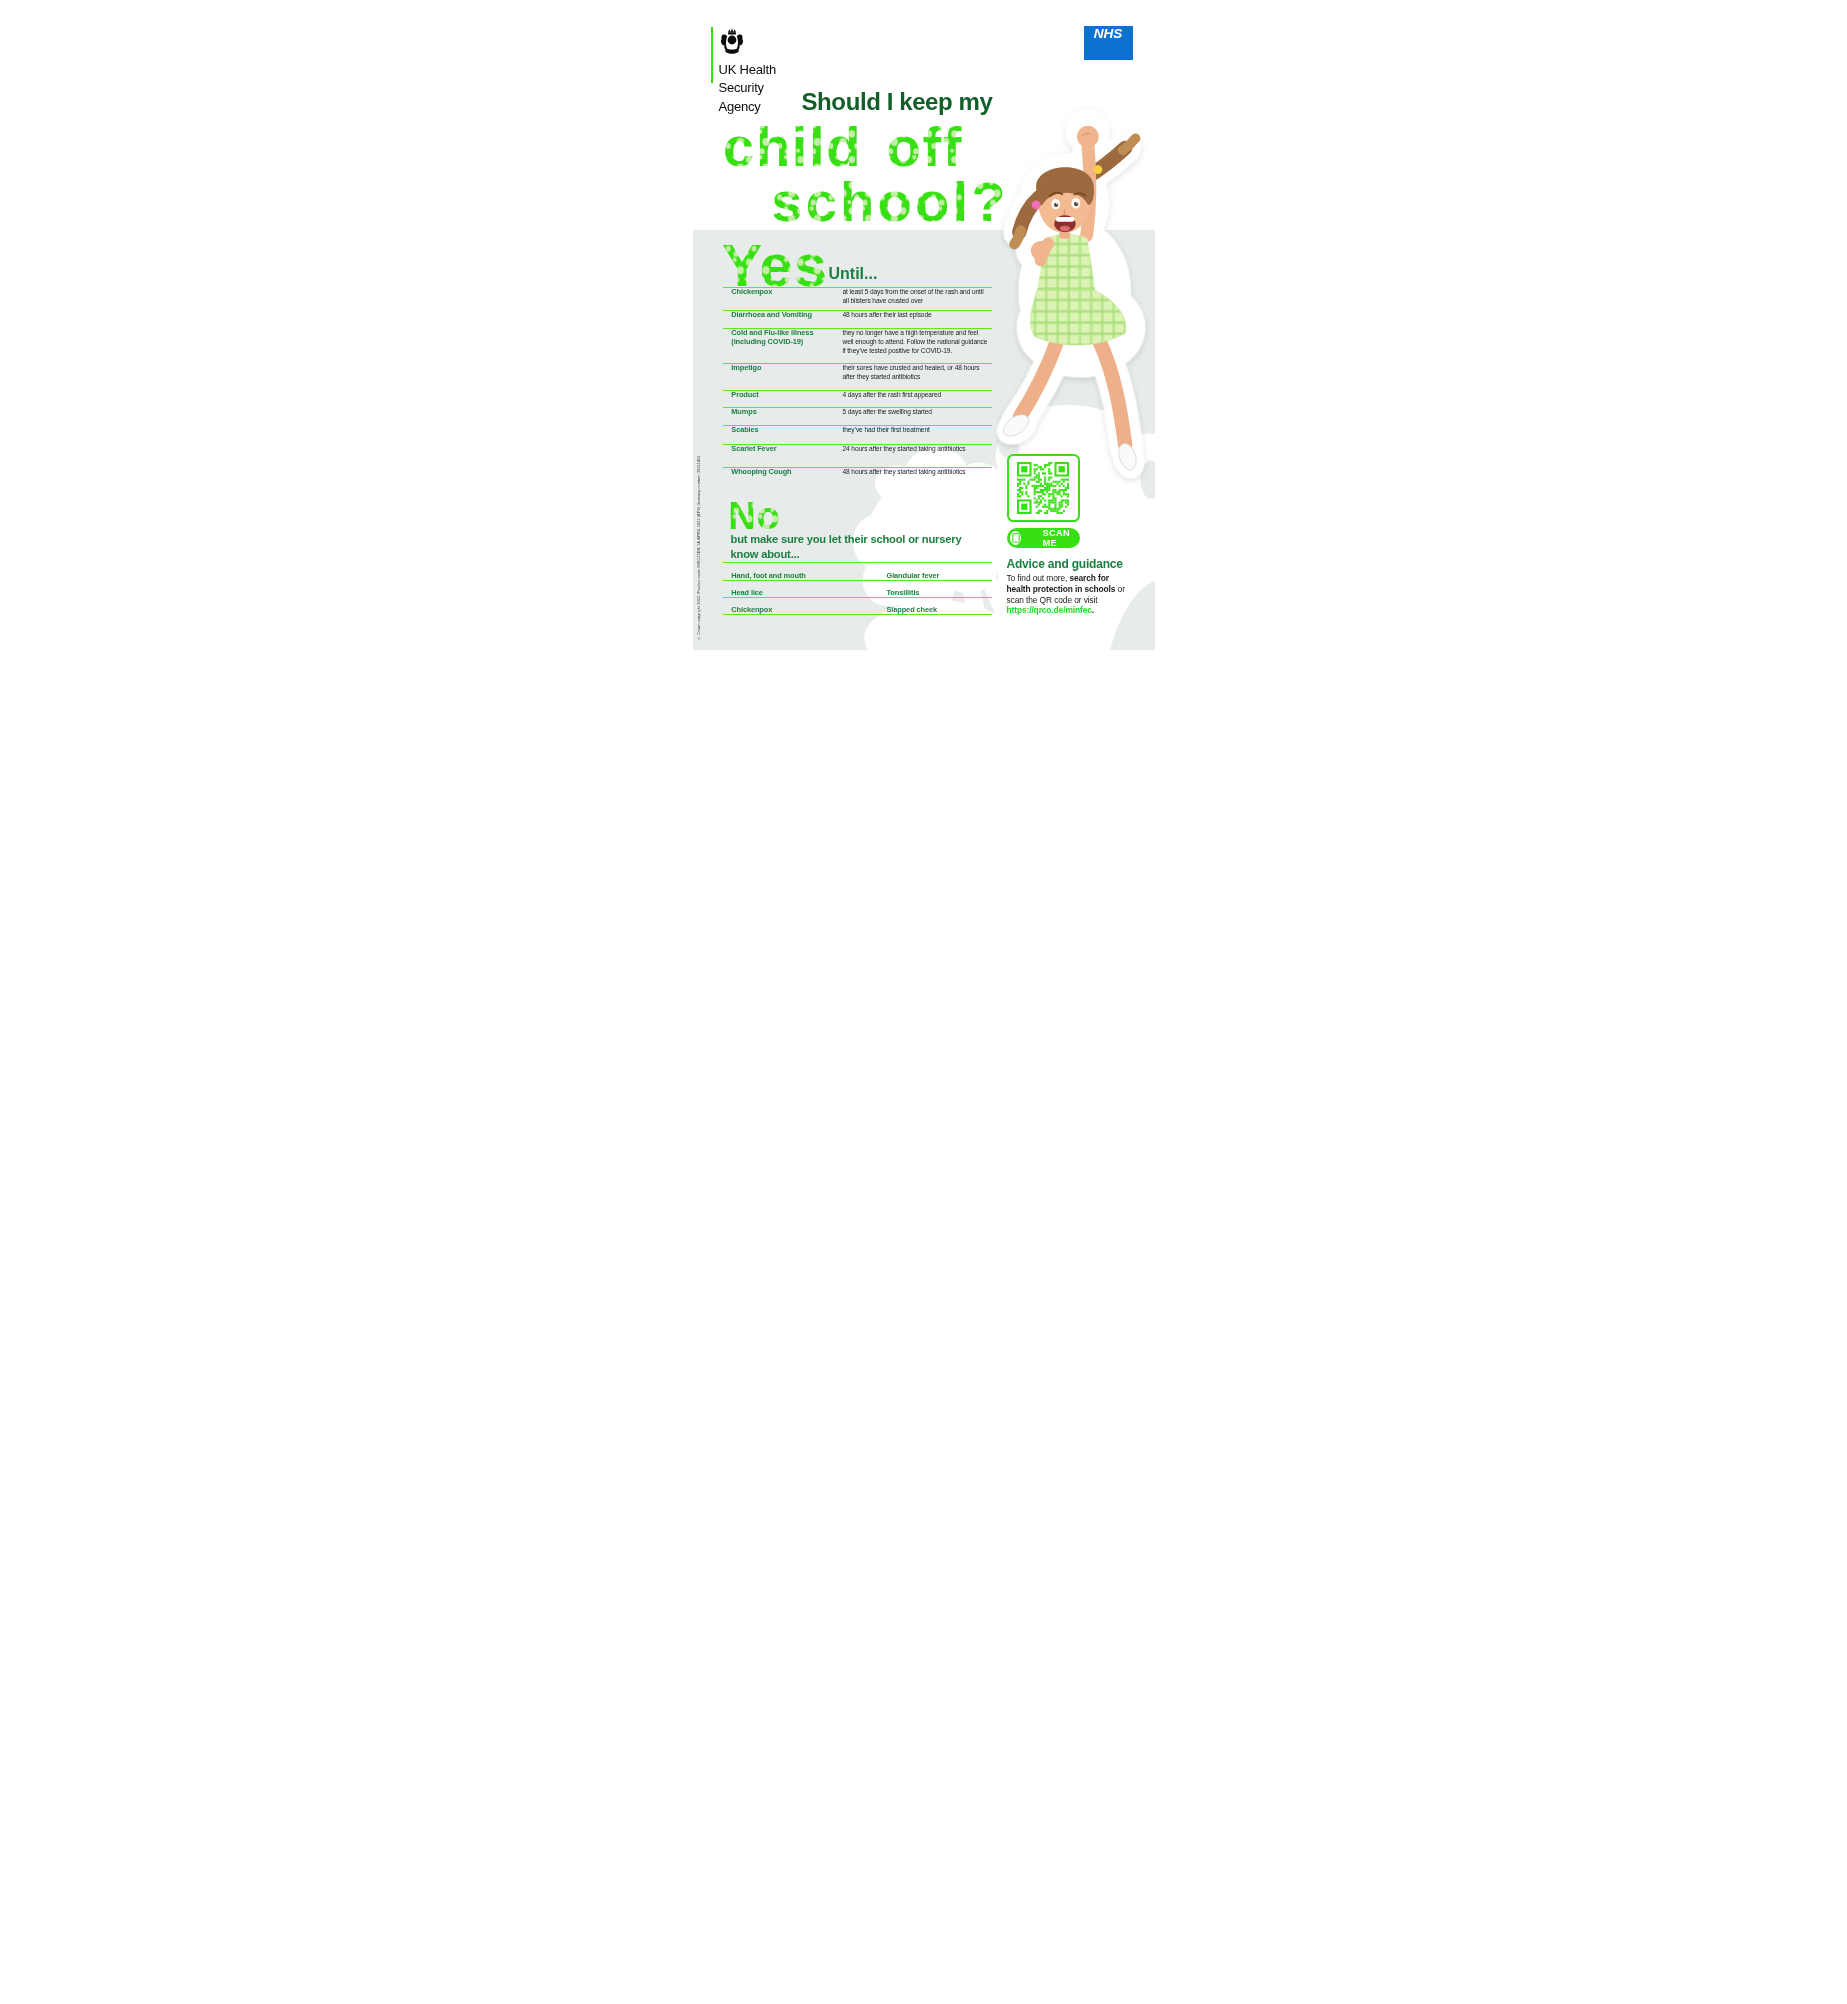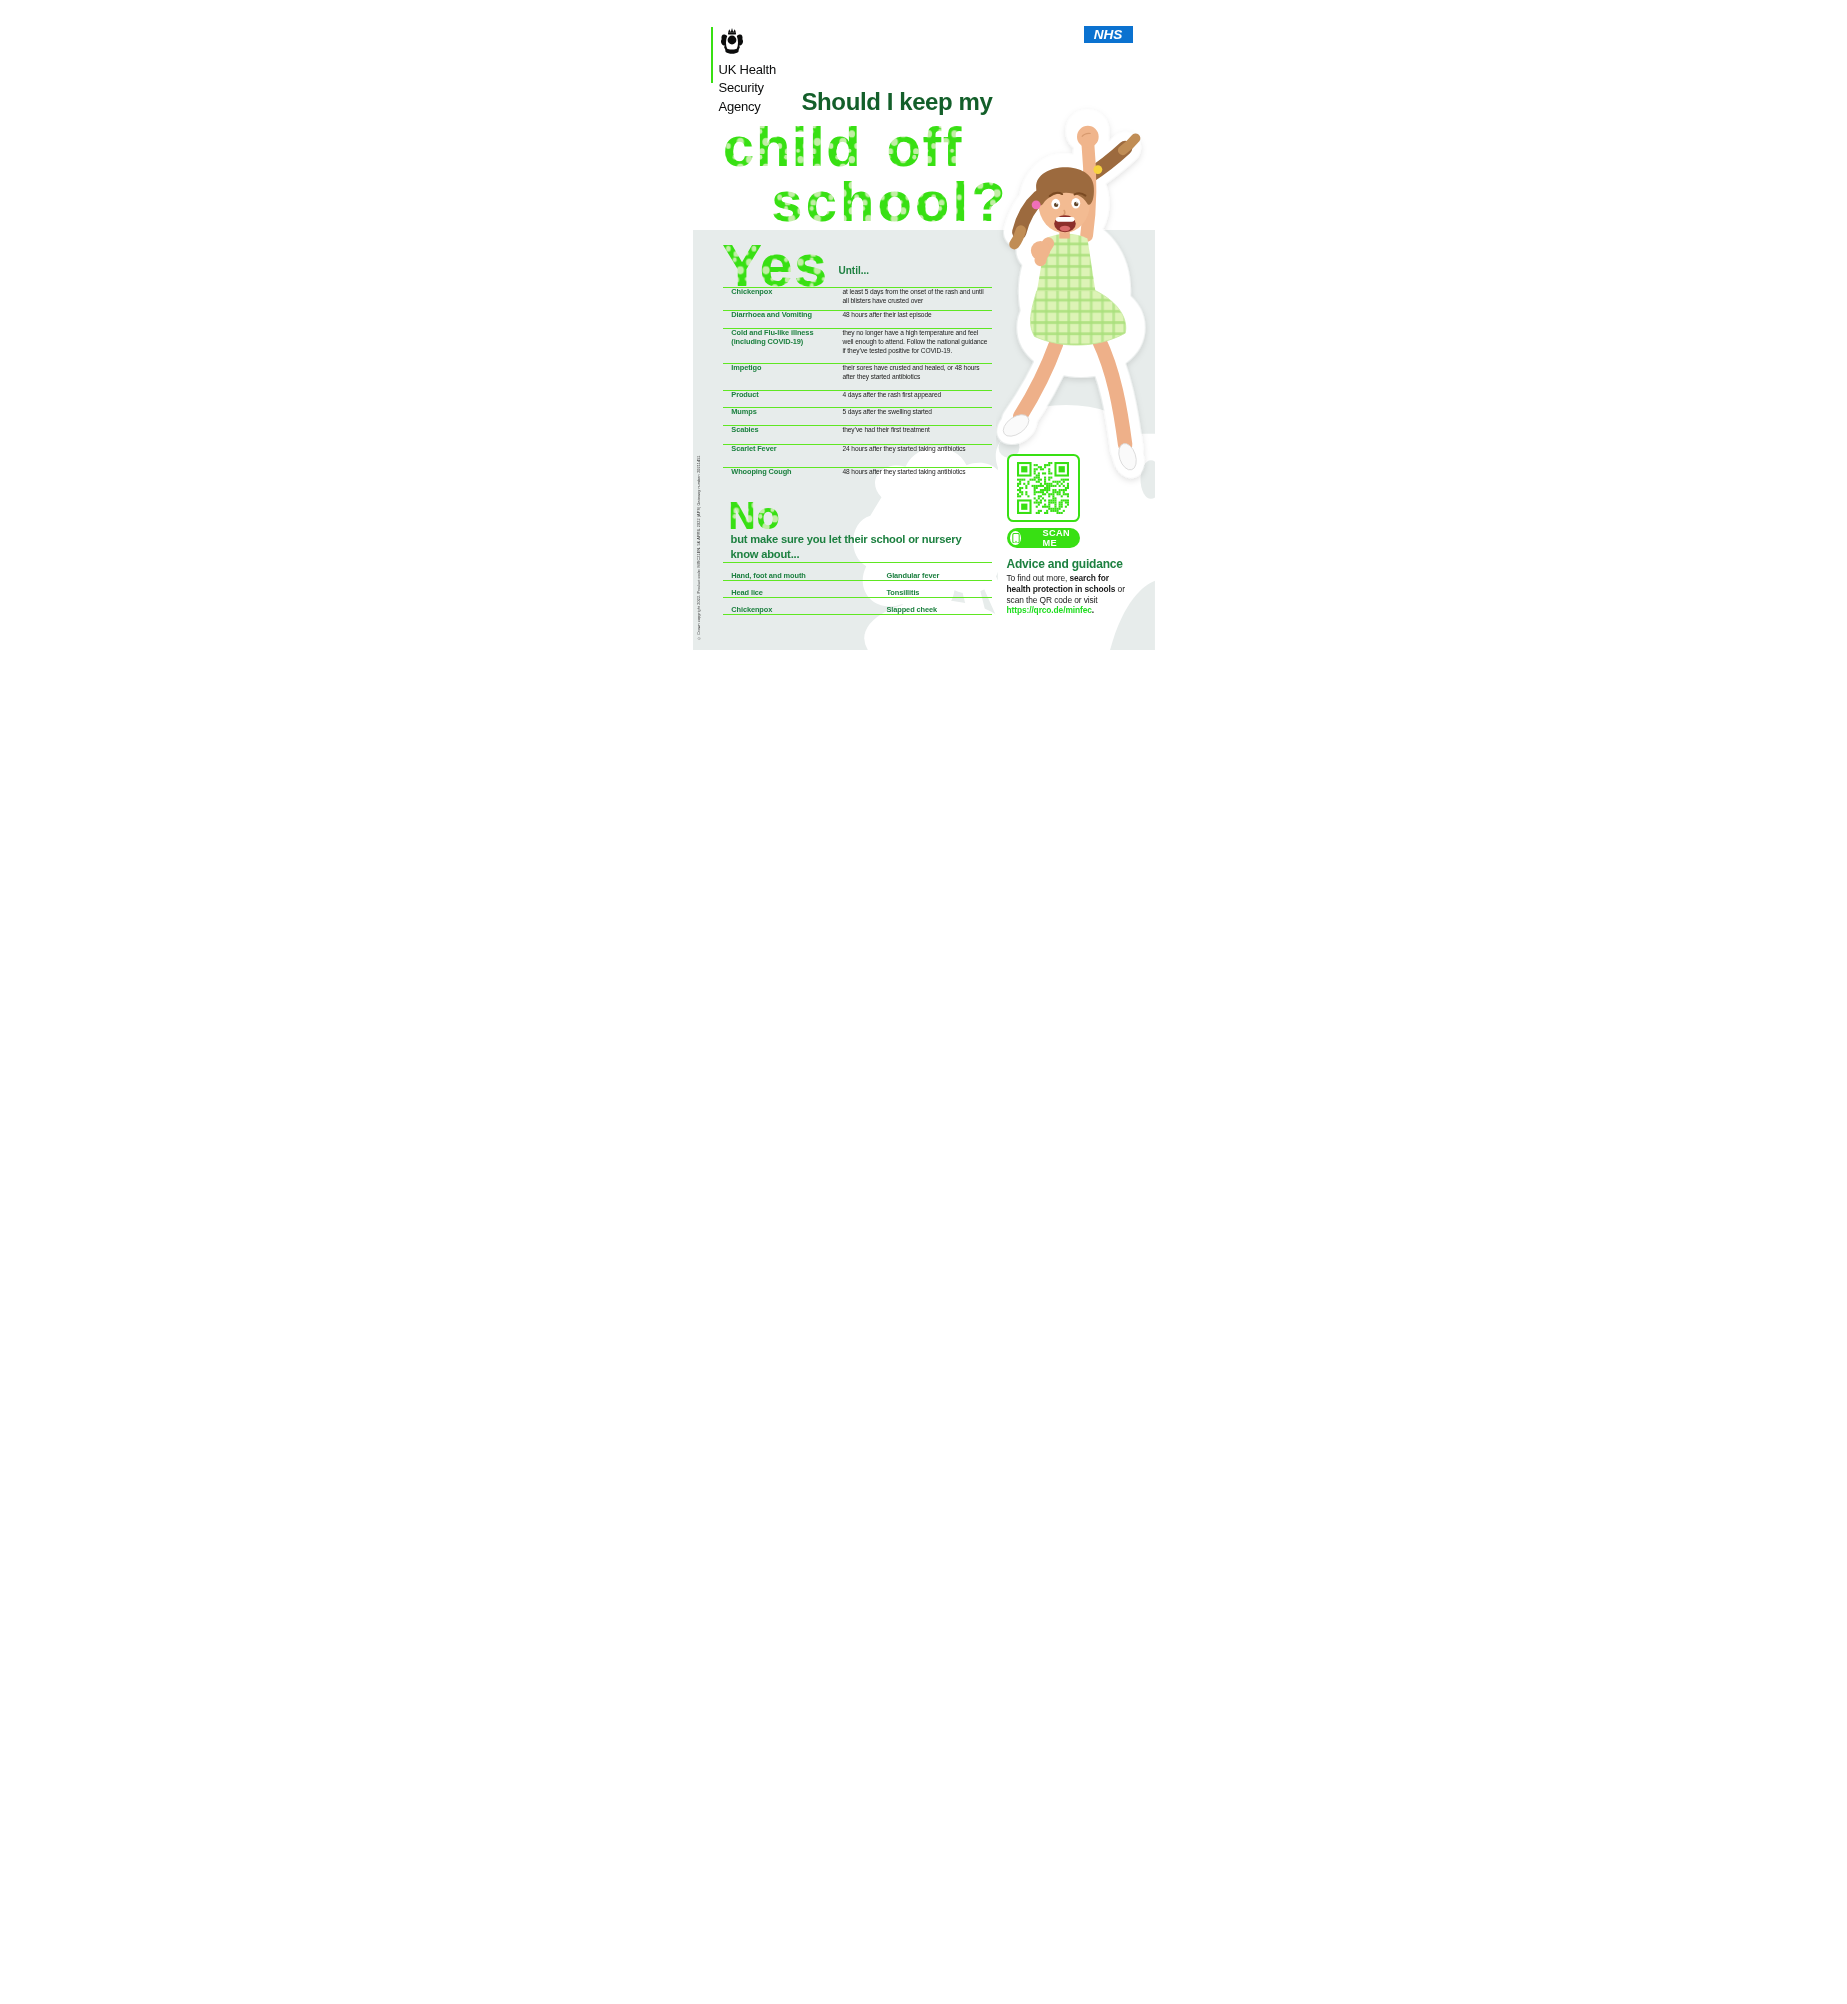--- a/index.html
+++ b/index.html
@@ -10,31 +10,31 @@
   *{margin:0;padding:0;box-sizing:border-box}
   html,body{background:#ffffff}
   body{font-family:"Liberation Sans",sans-serif;}
   .poster{position:relative;width:462px;height:650px;background:#fff;overflow:hidden;margin:0 auto;}
   .abs{position:absolute}
 
   
   .green-bar{left:18px;top:27px;width:2px;height:56px;background:var(--bright-green);}
   .crest{left:26px;top:28px;}
   .org-logo{left:26px;top:61px;font-size:13px;line-height:18.4px;color:#0b0c0c;letter-spacing:-0.2px;}
-  .nhs-box{left:391px;top:26px;width:49px;height:17px;background:var(--nhs-blue);display:flex;align-items:center;justify-content:center;}
+  .nhs-box{left:391px;top:26px;width:49px;height:34px;background:var(--nhs-blue);display:flex;align-items:flex-start;justify-content:center;}
   .nhs-box span{color:#fff;font-weight:bold;font-style:italic;font-size:13.6px;letter-spacing:0px;}
 
   .intro-title{left:109px;top:88px;width:225px;font-size:24px;font-weight:bold;color:var(--dark-green);letter-spacing:-0.4px;}
 
   .gray-band{left:0;top:230px;width:462px;height:420px;background:var(--bg-gray);}
 
   svg.deco,svg.dotted{left:0;top:0;pointer-events:none;}
 
   
-  .until-head{left:146px;top:265px;font-size:10px;font-weight:bold;color:var(--mid-green);}
+  .until-head{left:136px;top:265px;font-size:16px;font-weight:bold;color:var(--mid-green);}
   .yes-table{left:30px;top:287px;width:269px;}
   .trow{display:flex;align-items:flex-start;border-top:1.2px solid var(--line-green);}
   .cond{flex:0 0 120px;padding-left:8.8px;padding-right:4px;font-size:7.4px;font-weight:bold;color:var(--mid-green);line-height:8.8px;letter-spacing:-0.1px;}
   .until{flex:1;padding-right:0.8px;font-size:6.6px;color:var(--body-ink);line-height:8.8px;letter-spacing:-0.1px;}
 
   
   .no-sub{left:38px;top:532px;width:265px;font-size:11.2px;line-height:15px;font-weight:bold;color:var(--mid-green);letter-spacing:-0.2px;}
   .no-table{left:30px;top:562px;width:269px;border-bottom:1.2px solid var(--line-green);}
   .nrow{display:flex;align-items:flex-end;border-top:1.2px solid var(--line-green);}
   .nrow .c1{flex:0 0 164px;padding-left:8.8px;}

